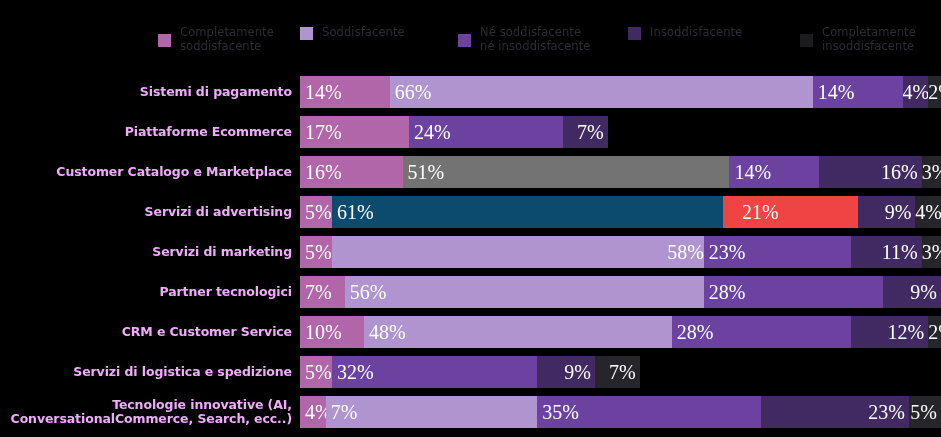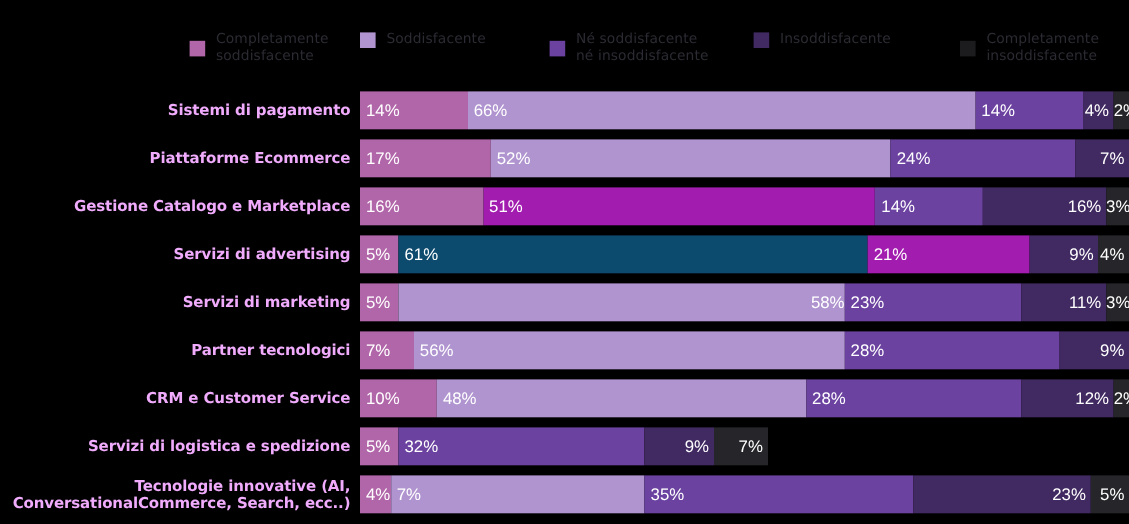--- a/index.html
+++ b/index.html
@@ -97,23 +97,23 @@
     overflow: hidden;
   }
   .seg {
     height: 32px;
     display: flex;
     align-items: center;
     box-sizing: border-box;
     overflow: hidden;
   }
   .seg-label {
-    font-size: 14px;
+    font-size: 20px;
     color: #ffffff;
-    font-family: Liberation Sans, sans-serif;
+    font-family: Liberation Serif, serif;
     padding-left: 5px;
     white-space: nowrap;
     line-height: 32px;
   }
   .seg.align-right .seg-label {
     padding-left: 0;
     padding-right: 4px;
     margin-left: auto;
   }
 </style>
@@ -168,38 +168,35 @@
             <span class="seg-label">2%</span>
           </div>
         </div>
       </div>
       <div class="row">
         <div class="row-label">Piattaforme Ecommerce</div>
         <div class="row-bar">
           <div class="seg" style="background: rgb(177, 102, 169); width: 17%;">
             <span class="seg-label">17%</span>
           </div>
-          <div class="seg" style="background: rgb(176, 148, 207); width: 52%;">
-            <span class="seg-label">52%</span>
-          </div>
           <div class="seg" style="background: rgb(107, 66, 160); width: 24%;">
             <span class="seg-label">24%</span>
           </div>
           <div class="seg align-right" style="background: rgb(65, 42, 97); width: 7%;">
             <span class="seg-label">7%</span>
           </div>
         </div>
       </div>
       <div class="row">
-        <div class="row-label">Gestione Catalogo e Marketplace</div>
+        <div class="row-label">Customer Catalogo e Marketplace</div>
         <div class="row-bar">
           <div class="seg" style="background: rgb(177, 102, 169); width: 16%;">
             <span class="seg-label">16%</span>
           </div>
-          <div class="seg" style="background: #a21caf; width: 51%;">
+          <div class="seg" style="background: #737373; width: 51%;">
             <span class="seg-label">51%</span>
           </div>
           <div class="seg" style="background: rgb(107, 66, 160); width: 14%;">
             <span class="seg-label">14%</span>
           </div>
           <div class="seg align-right" style="background: rgb(65, 42, 97); width: 16%;">
             <span class="seg-label">16%</span>
           </div>
           <div class="seg align-right" style="background: rgb(38, 38, 42); width: 3%;">
             <span class="seg-label">3%</span>
@@ -208,21 +205,21 @@
       </div>
       <div class="row">
         <div class="row-label">Servizi di advertising</div>
         <div class="row-bar">
           <div class="seg" style="background: rgb(177, 102, 169); width: 5%;">
             <span class="seg-label">5%</span>
           </div>
           <div class="seg" style="background: #0c4a6e; width: 61%;">
             <span class="seg-label">61%</span>
           </div>
-          <div class="seg" style="background: #a21caf; width: 21%;">
+          <div class="seg" style="background: #ef4444; width: 21%; padding-left: 14px;">
             <span class="seg-label">21%</span>
           </div>
           <div class="seg align-right" style="background: rgb(65, 42, 97); width: 9%;">
             <span class="seg-label">9%</span>
           </div>
           <div class="seg align-right" style="background: rgb(38, 38, 42); width: 4%;">
             <span class="seg-label">4%</span>
           </div>
         </div>
       </div>

